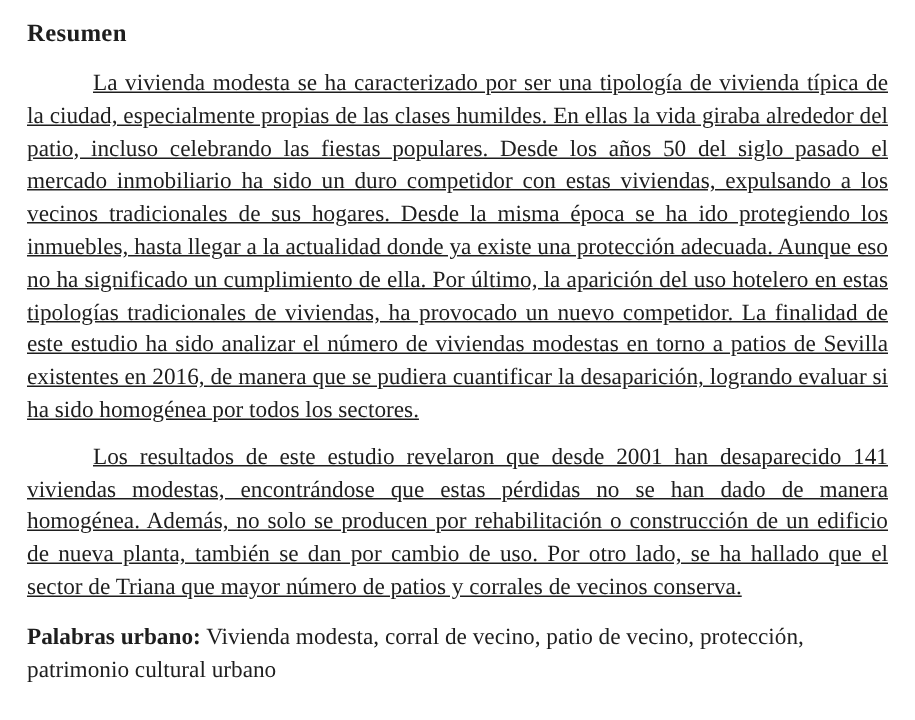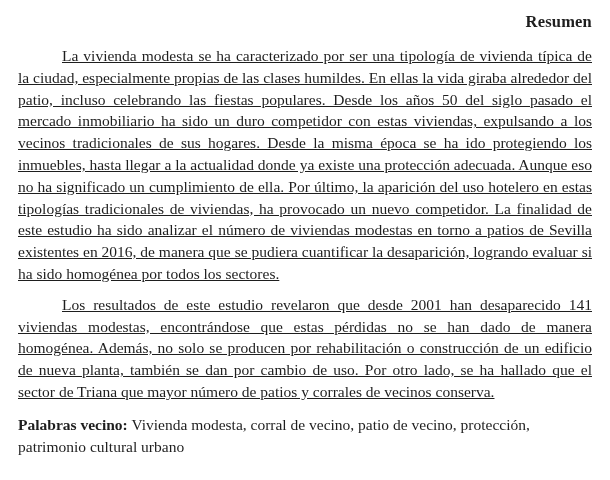--- a/index.html
+++ b/index.html
@@ -16,21 +16,21 @@
   }
   .page {
     box-sizing: border-box;
     width: 610px;
     height: 480px;
     padding: 6px 18px 0 18px;
   }
   .section-title {
     font-size: 16.5px;
     font-weight: 700;
-    text-align: right;
+    text-align: left;
     margin: 6px 0 13px 0;
     letter-spacing: 0.2px;
   }
   .body-para {
     font-size: 15.5px;
     line-height: 21.8px;
     text-align: justify;
     text-indent: 44px;
     margin: 0 0 9px 0;
     text-decoration: underline;
@@ -48,14 +48,14 @@
 </head>
 <body>
 
 <div class="page">
   <h1 class="section-title">Resumen</h1>
 
   <p class="body-para">La vivienda modesta se ha caracterizado por ser una tipología de vivienda típica de la ciudad, especialmente propias de las clases humildes. En ellas la vida giraba alrededor del patio, incluso celebrando las fiestas populares. Desde los años 50 del siglo pasado el mercado inmobiliario ha sido un duro competidor con estas viviendas, expulsando a los vecinos tradicionales de sus hogares. Desde la misma época se ha ido protegiendo los inmuebles, hasta llegar a la actualidad donde ya existe una protección adecuada. Aunque eso no ha significado un cumplimiento de ella. Por último, la aparición del uso hotelero en estas tipologías tradicionales de viviendas, ha provocado un nuevo competidor. La finalidad de este estudio ha sido analizar el número de viviendas modestas en torno a patios de Sevilla existentes en 2016, de manera que se pudiera cuantificar la desaparición, logrando evaluar si ha sido homogénea por todos los sectores.</p>
 
   <p class="body-para">Los resultados de este estudio revelaron que desde 2001 han desaparecido 141 viviendas modestas, encontrándose que estas pérdidas no se han dado de manera homogénea. Además, no solo se producen por rehabilitación o construcción de un edificio de nueva planta, también se dan por cambio de uso. Por otro lado, se ha hallado que el sector de Triana que mayor número de patios y corrales de vecinos conserva.</p>
 
-  <p class="keywords-para"><span class="kw-label">Palabras vecino:</span><span> Vivienda modesta, corral de vecino, patio de vecino, protección, patrimonio cultural urbano</span></p>
+  <p class="keywords-para"><span class="kw-label">Palabras urbano:</span><span> Vivienda modesta, corral de vecino, patio de vecino, protección, patrimonio cultural urbano</span></p>
 </div>
 
 </body></html>

